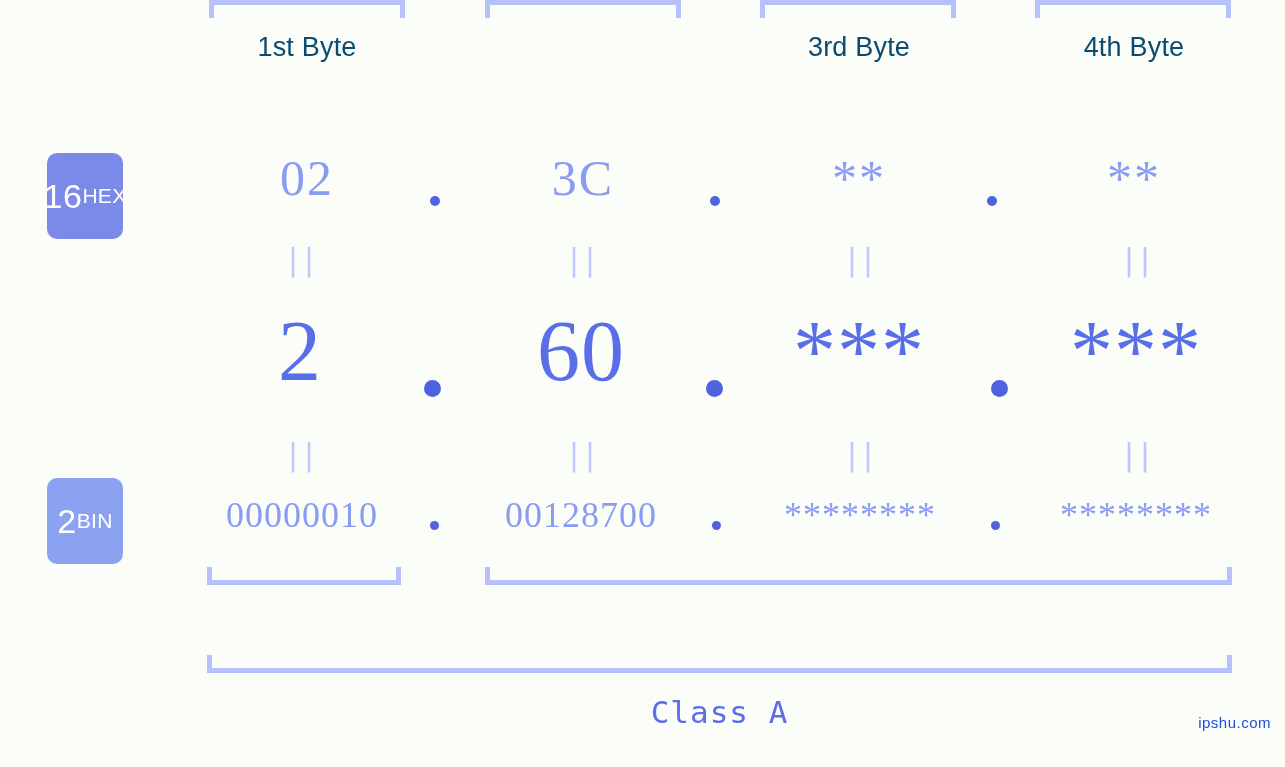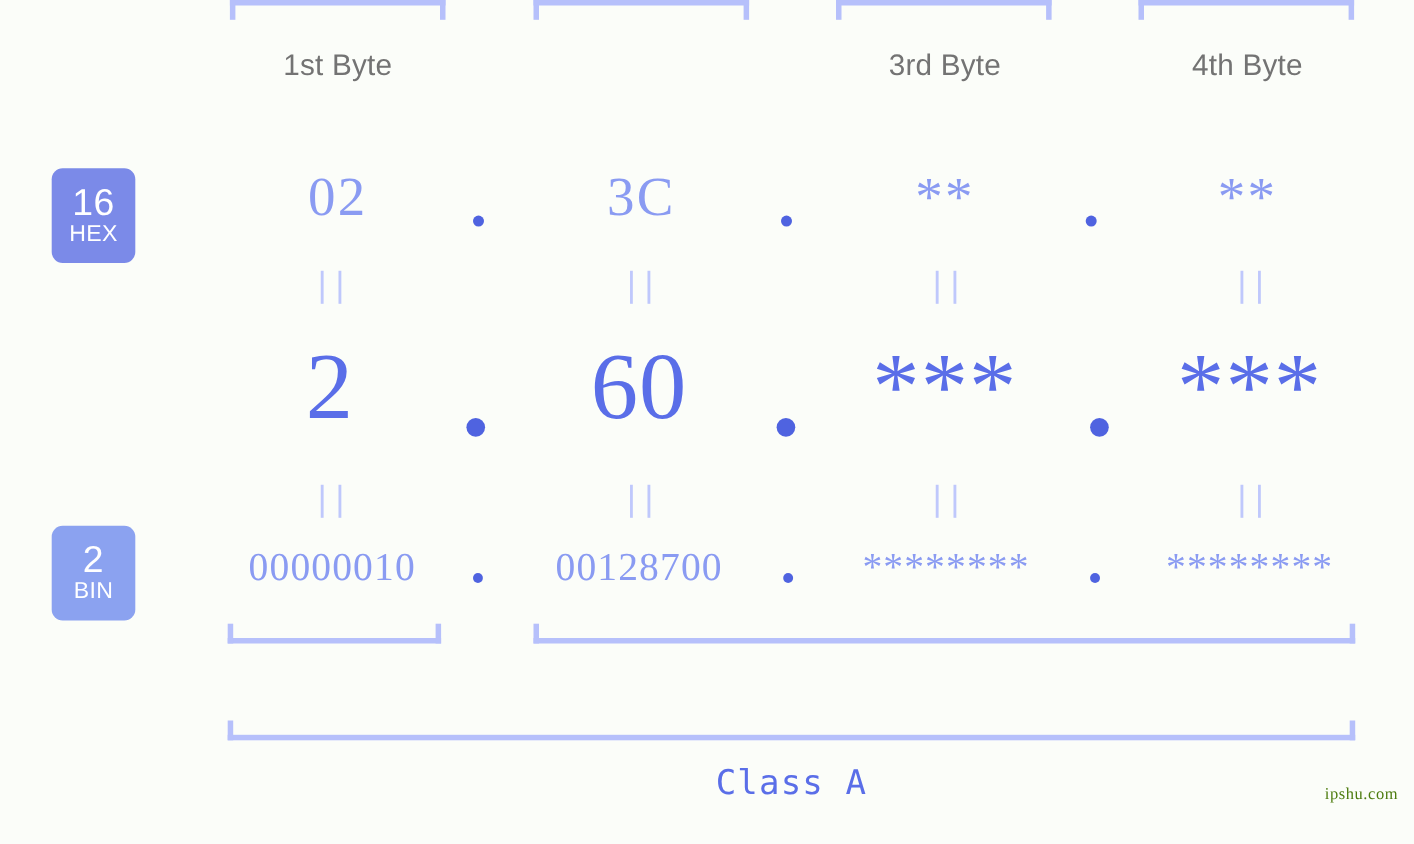--- a/index.html
+++ b/index.html
@@ -19,26 +19,26 @@
   .stage {
     position: absolute;
     left: 0; top: 0;
     width: 1285px;
     height: 767px;
   }
 
   
   .byte-header {
     position: absolute;
-    top: 44px;
+    top: 32px;
     width: 240px;
     text-align: center;
     font-family: "Liberation Sans", sans-serif;
     font-size: 27px;
-    color: #737373;
+    color: #0c4a6e;
     letter-spacing: 0.2px;
     white-space: nowrap;
   }
 
   
   .bracket-top {
     position: absolute;
     height: 18px;
     border-top: 5px solid #b6c0fb;
     border-left: 5px solid #b6c0fb;
@@ -56,21 +56,21 @@
 
   
   .badge {
     position: absolute;
     left: 47px;
     width: 76px;
     border-radius: 10px;
     color: #ffffff;
     text-align: center;
     display: flex;
-    flex-direction: column;
+    flex-direction: row;
     justify-content: center;
     align-items: center;
     box-sizing: border-box;
   }
   .badge .num {
     font-size: 34px;
     line-height: 34px;
     font-weight: 400;
     letter-spacing: 0.5px;
   }
@@ -179,23 +179,23 @@
     font-family: "DejaVu Sans Mono", monospace;
     font-size: 31px;
     color: #5a6ee8;
     letter-spacing: 1px;
     white-space: nowrap;
   }
   .watermark {
     position: absolute;
     right: 14px;
     top: 714px;
-    font-family: Liberation Serif, serif;
+    font-family: Liberation Sans, sans-serif;
     font-size: 15px;
-    color: #4d7c0f;
+    color: #1d4ed8;
     letter-spacing: 0.5px;
   }
 </style>
 </head>
 <body>
 
 <div class="stage">
 
   <div class="byte-header" style="left:187px;">1st Byte</div>
   <div class="byte-header" style="left:739px;">3rd Byte</div>

